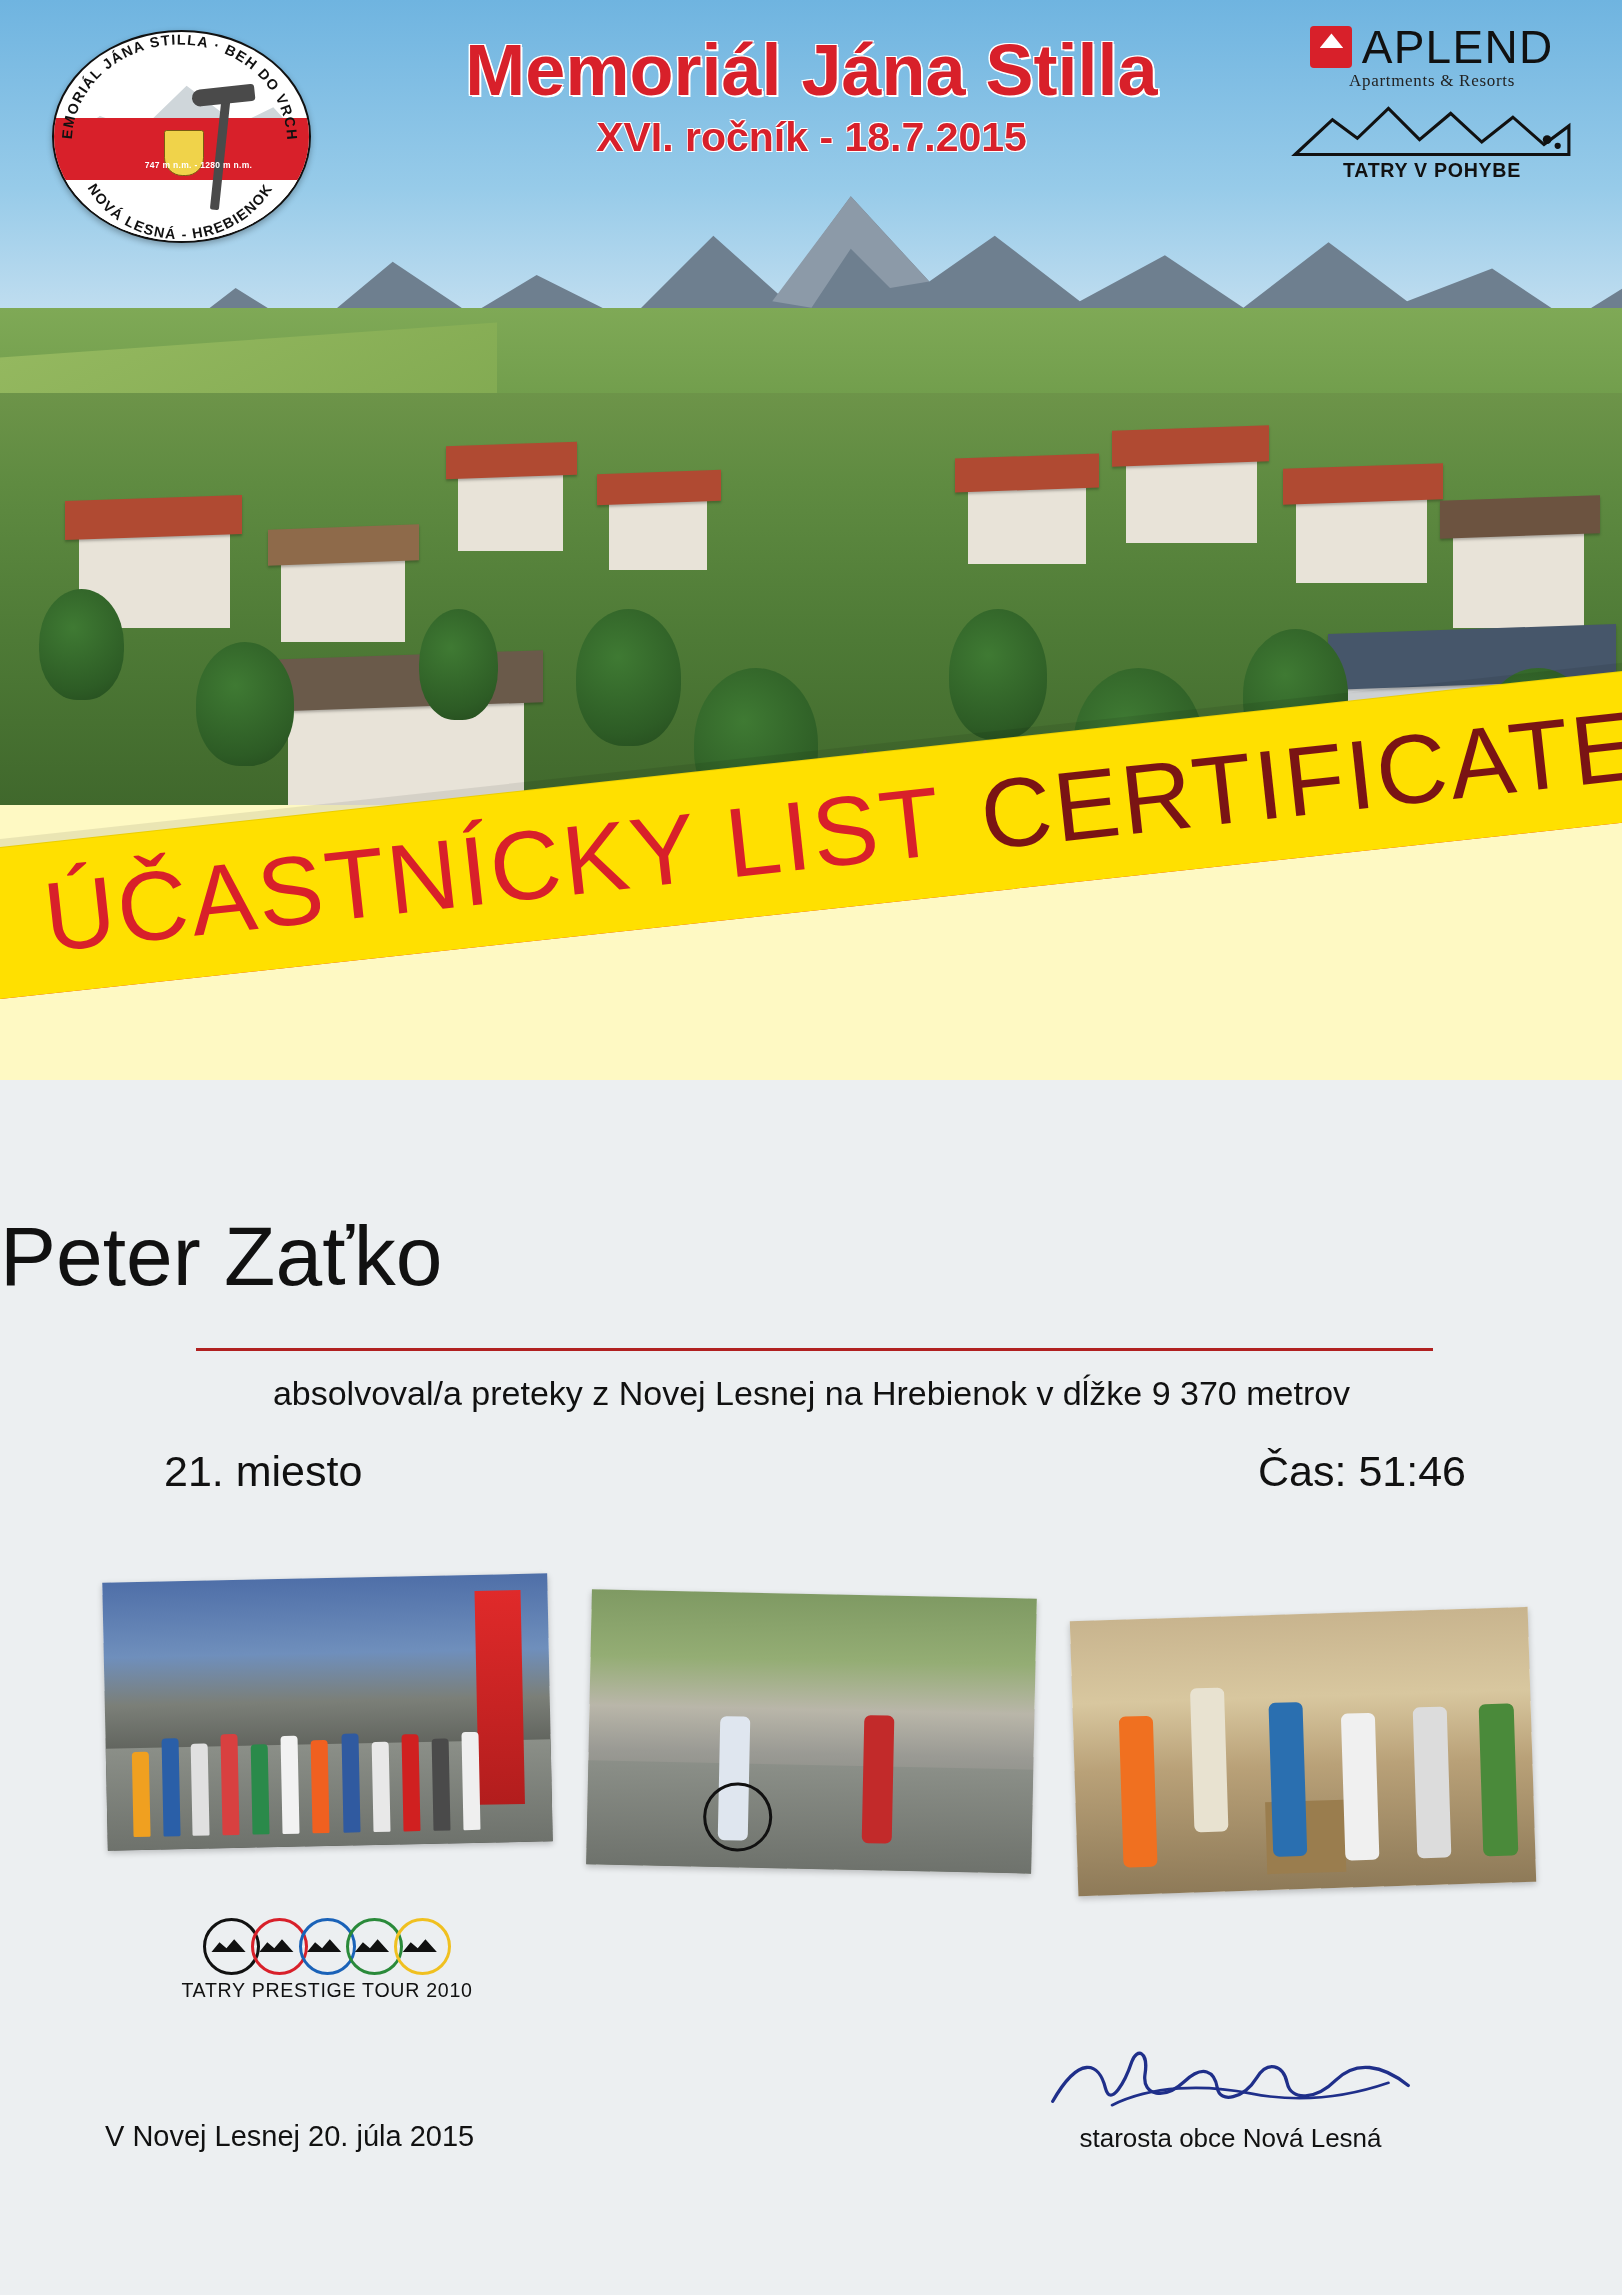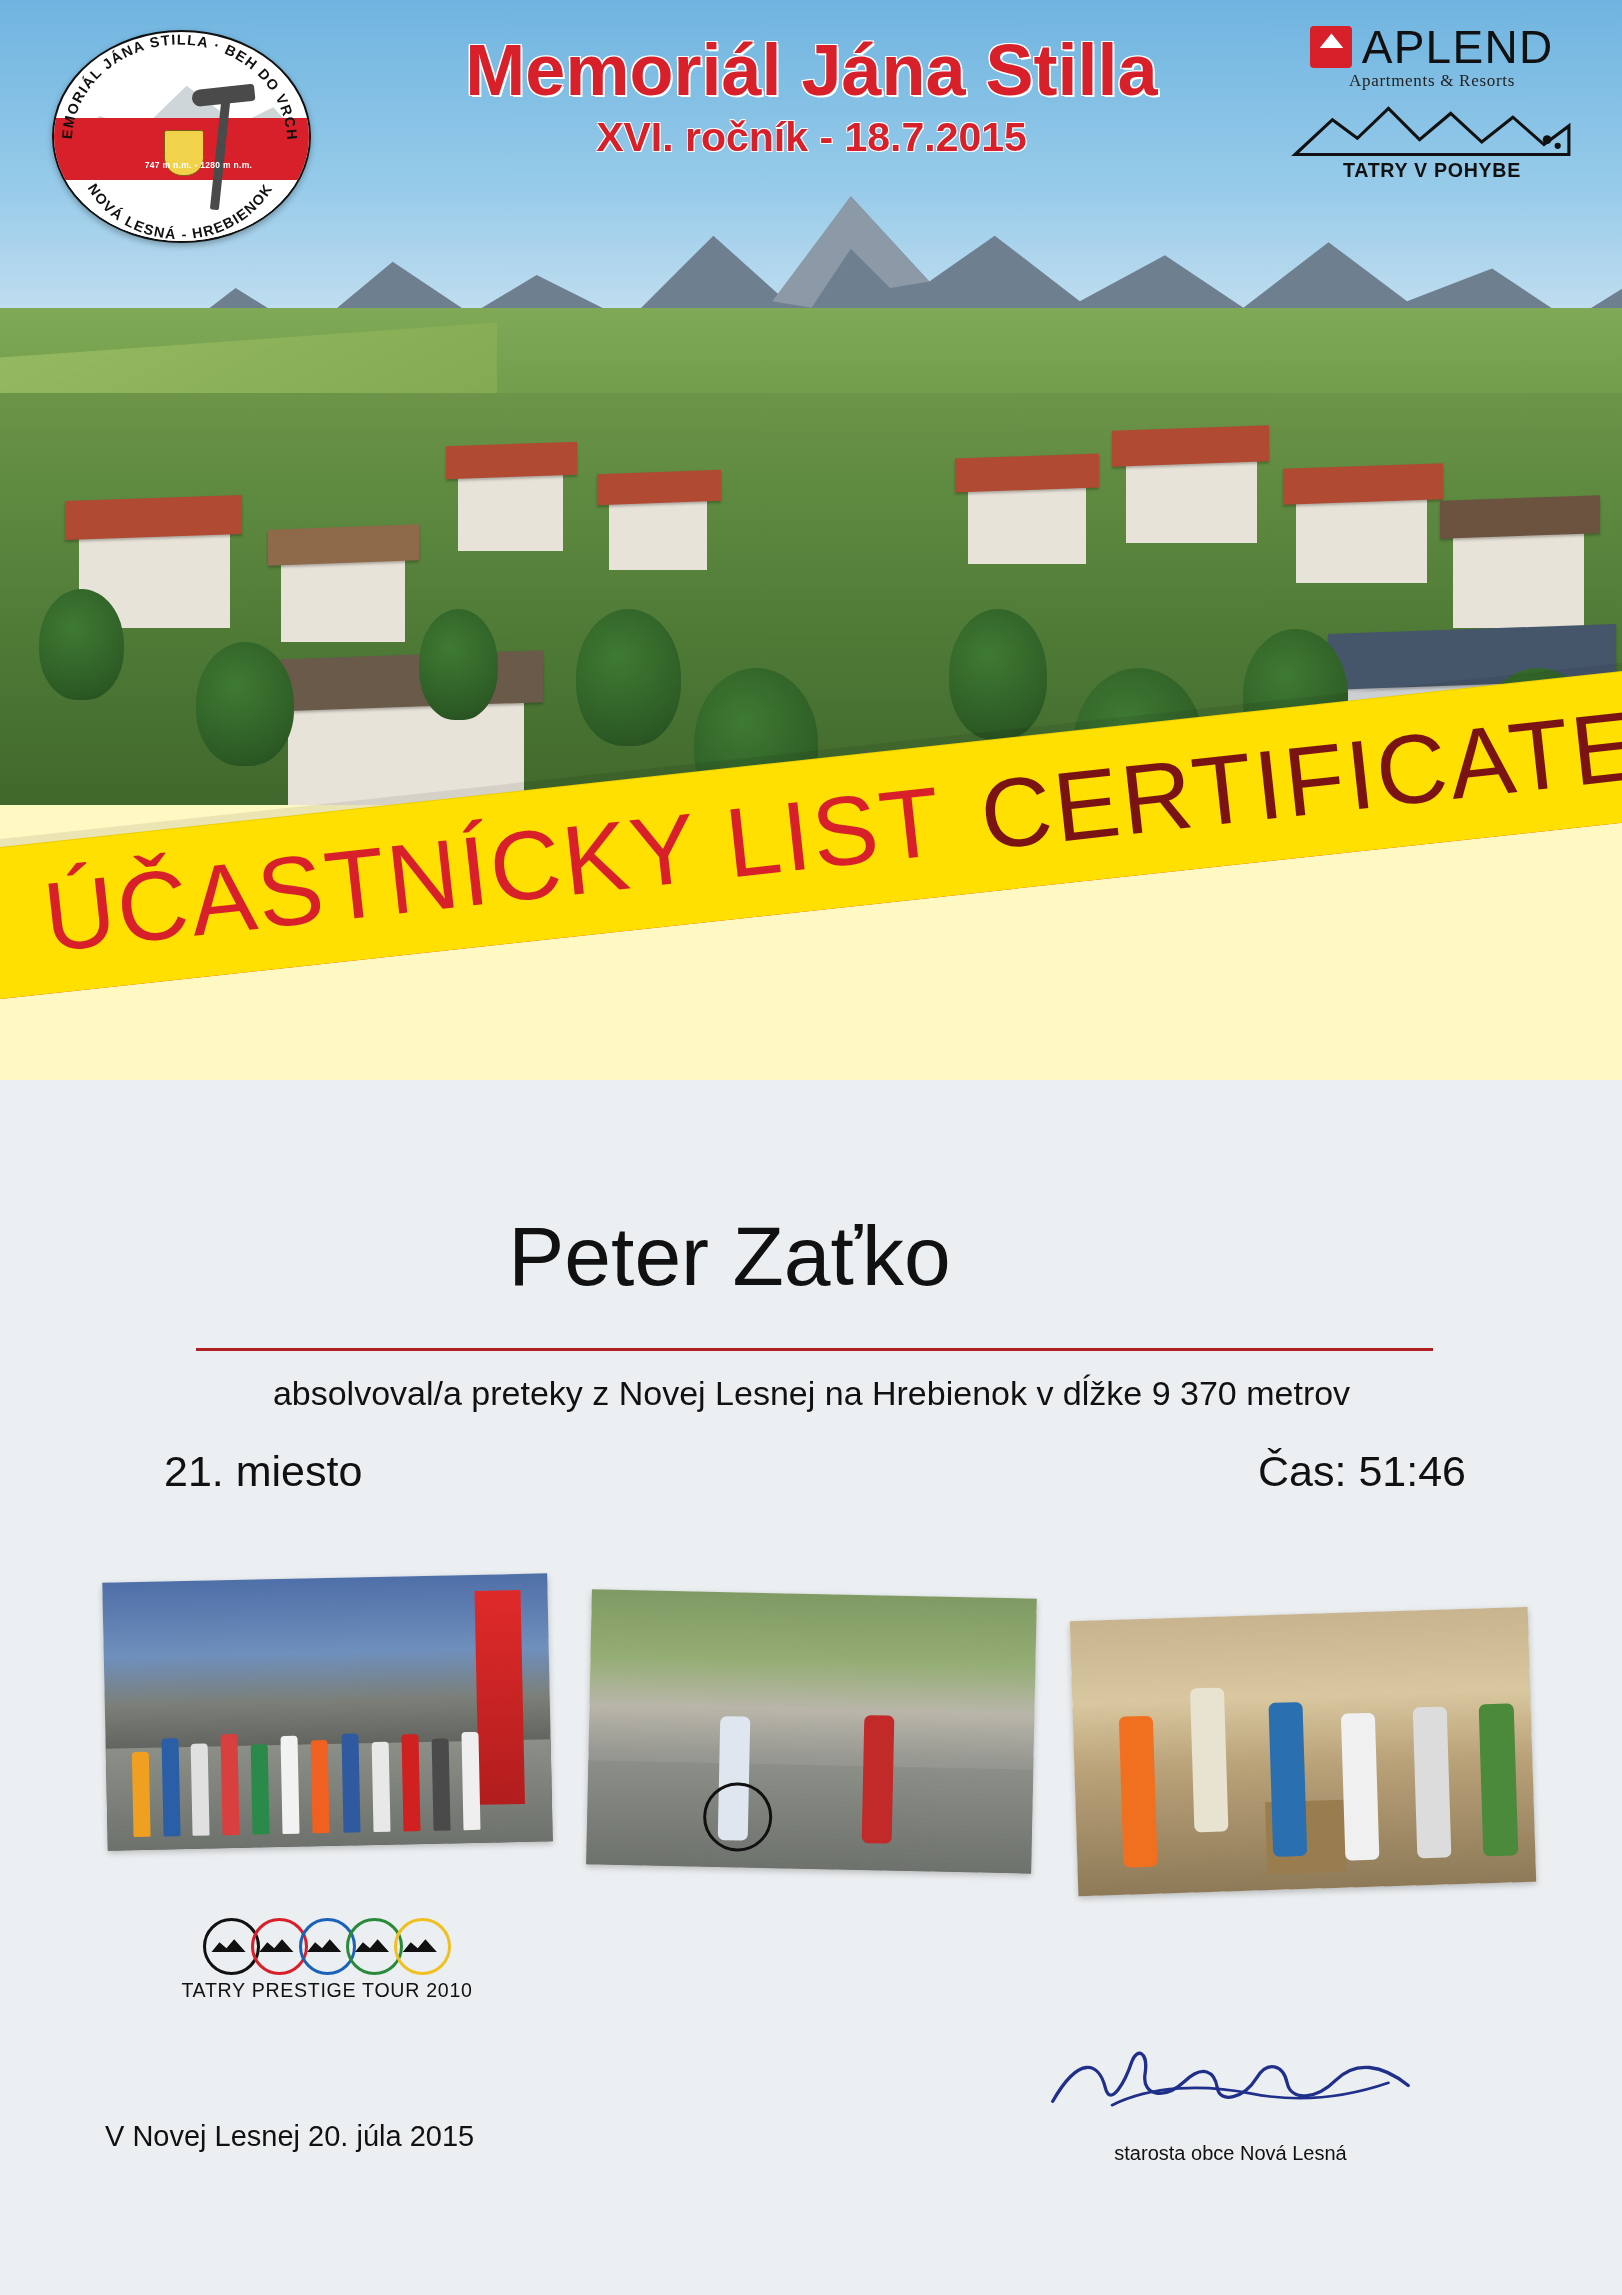--- a/index.html
+++ b/index.html
@@ -282,21 +282,20 @@
     position: absolute;
     left: 0; top: 1080px;
     width: 1623px;
     height: 1216px;
     background: #eceff1;
   }
   .recipient {
     position: absolute;
     left: 0; top: 128px;
     width: 1459px;
-    text-align: center;
     font-size: 84px;
     color: #111;
   }
   .rule {
     position: absolute;
     left: 196px; top: 268px;
     width: 1237px;
     height: 2.6px;
     background: #b02020;
   }
@@ -421,23 +420,23 @@
     width: 537px;
     text-align: center;
   }
   .sign-svg { height: 79px; }
   .sign-name {
     font-size: 29px;
     color: #111;
     margin-top: 2.6px;
   }
   .sign-role {
-    font-size: 20px;
-    color: #111;
-    margin-top: 19px;
+    font-size: 26px;
+    color: #111;
+    margin-top: 0;
   }
 </style>
 </head>
 <body>
 
 <div class="page">
 
   <div class="hero">
     <div class="sky"></div>
 

